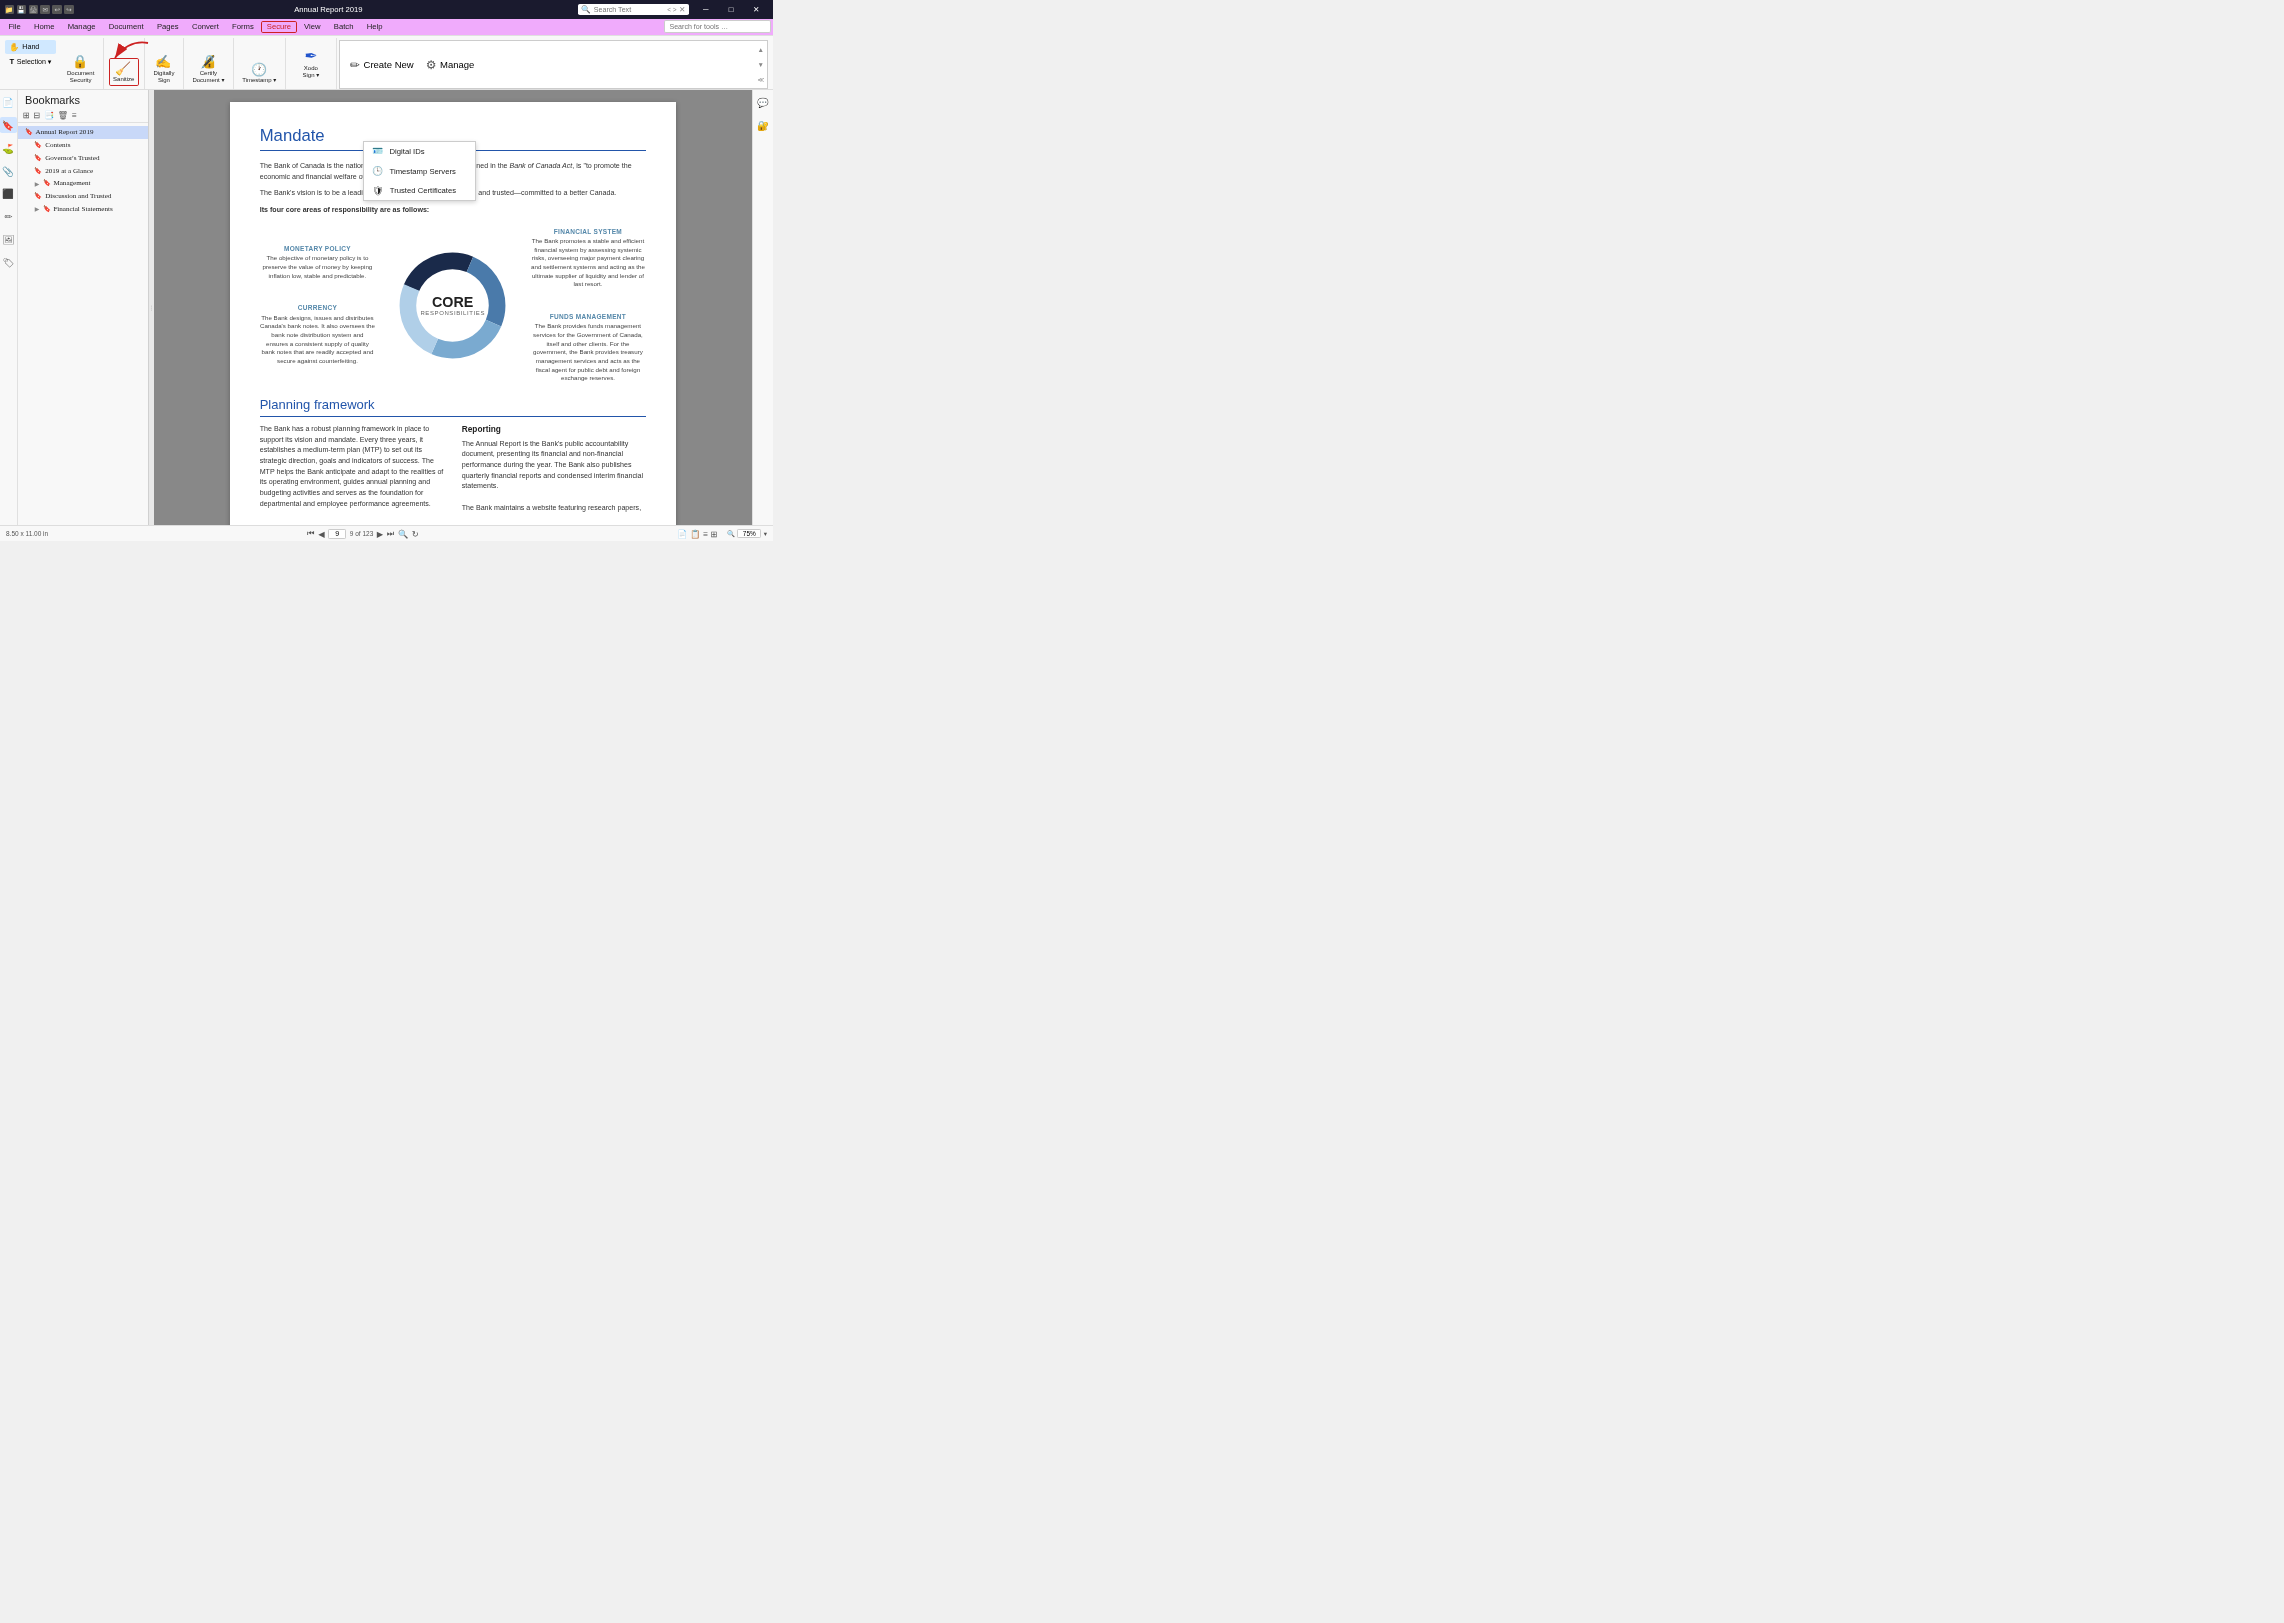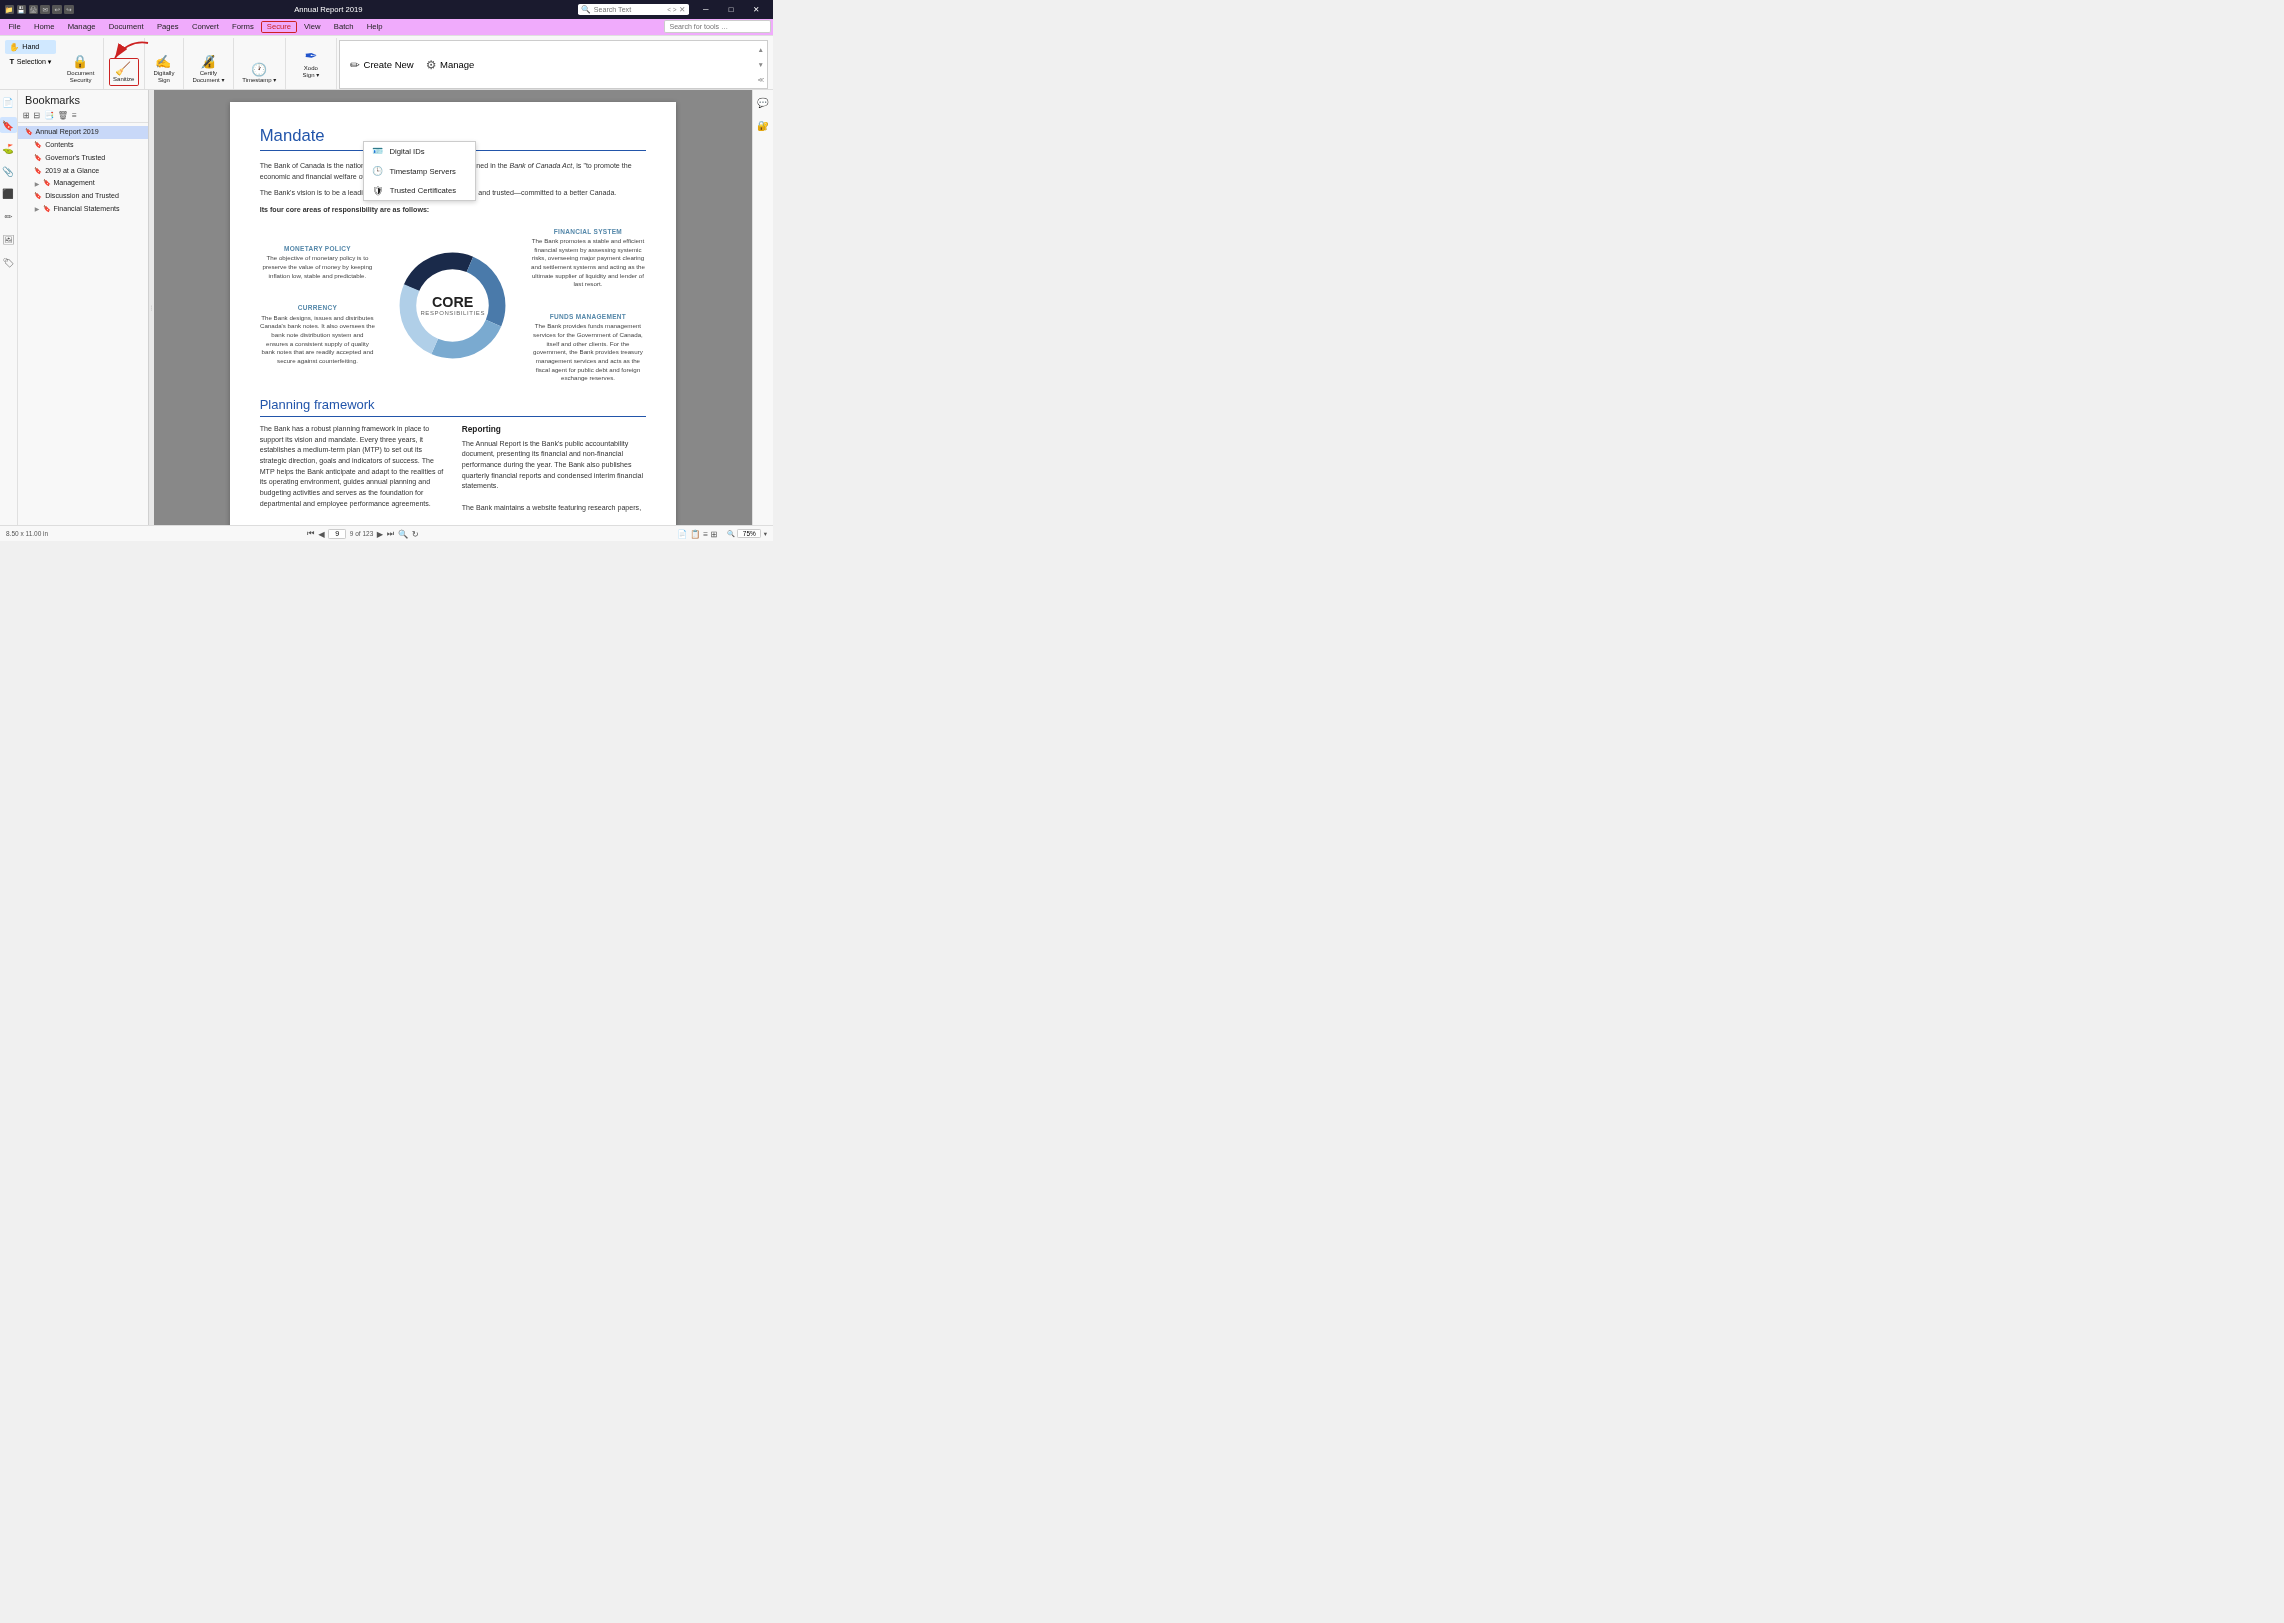--- a/index.html
+++ b/index.html
@@ -53,21 +53,21 @@
     
     .left-icons { width: 18px; background: #f8f8f8; border-right: 0.6px solid #e0e0e0; display: flex; flex-direction: column; align-items: center; padding: 4.8px 0; gap: 7.1px; }
     .left-icon { font-size: 9.5px; color: #555; cursor: pointer; padding: 2.4px; border-radius: 1.8px; }
     .left-icon.active { color: #1a5cc8; background: #d0e4ff; }
 
     
     .bookmarks-panel { width: 131px; background: #f8f8f8; border-right: 0.6px solid #d0d0d0; display: flex; flex-direction: column; }
     .bookmarks-header { font-size: 11px; font-weight: 400; padding: 4.8px 7.1px 2.4px; color: #222; }
     .bookmarks-toolbar { display: flex; align-items: center; gap: 3.6px; padding: 1.2px 4.8px 2.4px; border-bottom: 0.6px solid #e0e0e0; }
     .bm-tool { font-size: 8.3px; color: #555; cursor: pointer; }
-    .bookmark-list { flex: 1; overflow-y: auto; padding: 2.4px 0; }
+    .bookmark-list { flex: 1; overflow-y: auto; padding: 2.4px 0; font-family: Liberation Serif, serif; }
     .bm-item { display: flex; align-items: center; gap: 2.4px; padding: 2.4px 7.1px; font-size: 7.1px; cursor: pointer; color: #222; }
     .bm-item.active { background: #c8d8f8; font-weight: 500; }
     .bm-item .bm-icon { font-size: 6.5px; color: #888; }
     .bm-item .expand { font-size: 6px; color: #888; cursor: pointer; margin-right: 1.2px; }
     .bm-item-indent { padding-left: 16.7px; }
 
     
     .panel-divider { width: 4.8px; background: #e8e8e8; cursor: col-resize; display: flex; align-items: center; justify-content: center; }
     .divider-dots { color: #aaa; font-size: 6px; }
 

